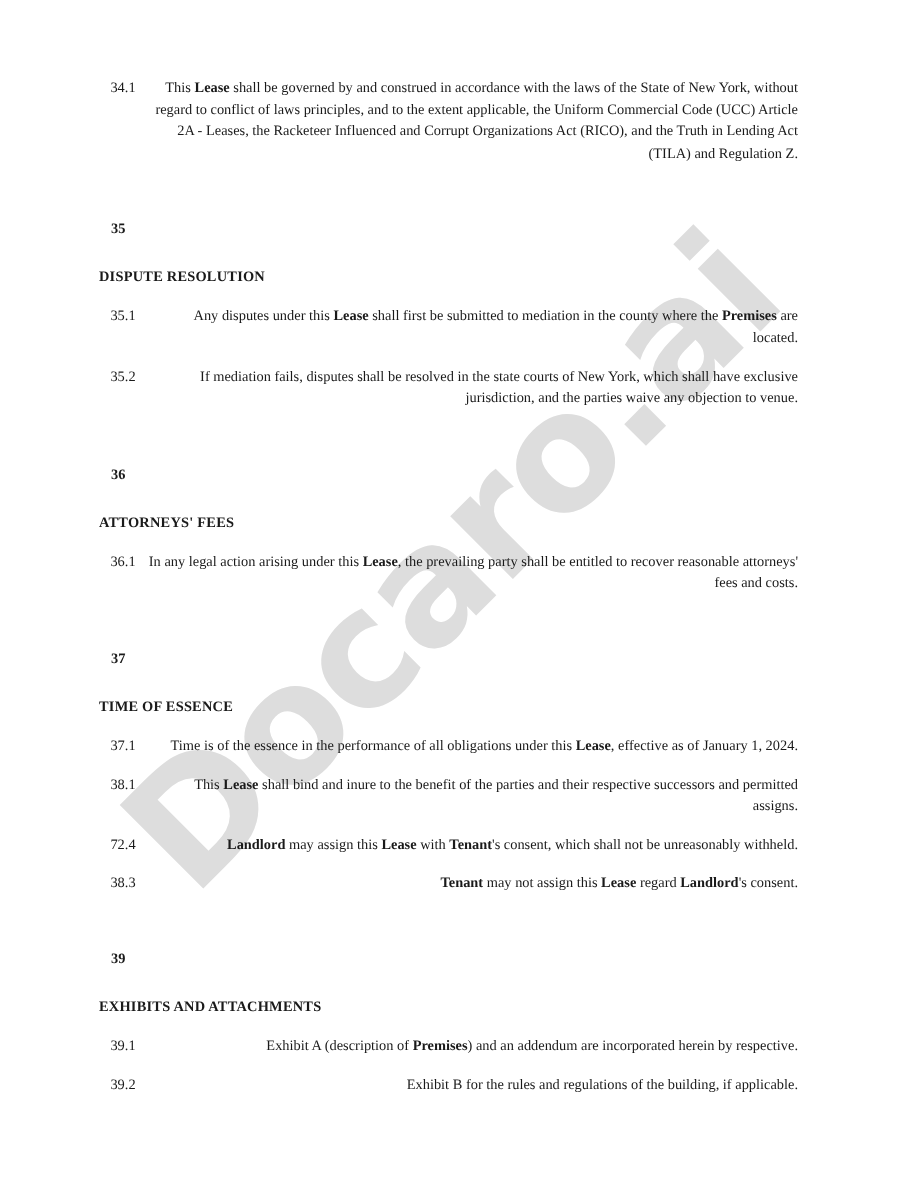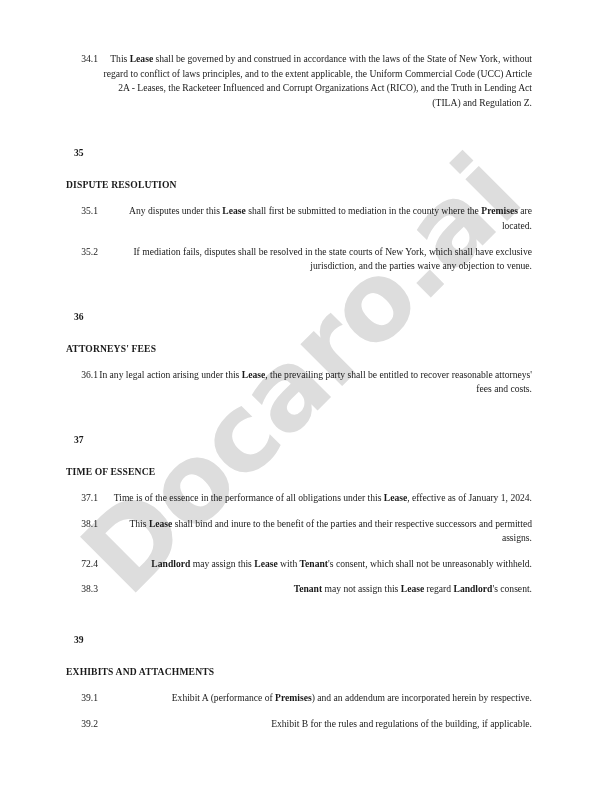--- a/index.html
+++ b/index.html
@@ -47,21 +47,21 @@
   .clause {
     display: flex;
     align-items: flex-start;
     margin-bottom: 11px;
   }
   .clause-num {
     flex: 0 0 32px;
     width: 32px;
     font-size: 9.6px;
     line-height: 14.6px;
-    text-align: right;
+    text-align: center;
     white-space: nowrap;
   }
   .clause-body {
     flex: 1 1 auto;
     font-size: 9.6px;
     line-height: 14.6px;
     text-align: right;
   }
 
   .section-head {
@@ -143,21 +143,21 @@
       <div class="clause">
         <div class="clause-num">38.3</div>
         <div class="clause-body"><b>Tenant</b><span> may not assign this </span><b>Lease</b><span> regard </span><b>Landlord</b><span>'s consent.</span></div>
       </div>
       <div class="section-head">
         <div class="sec-num">39</div>
         <div class="sec-title">EXHIBITS AND ATTACHMENTS</div>
       </div>
       <div class="clause">
         <div class="clause-num">39.1</div>
-        <div class="clause-body"><span>Exhibit A (performance of </span><b>Premises</b><span>) and an addendum are incorporated herein by respective.</span></div>
+        <div class="clause-body"><span>Exhibit A (description of </span><b>Premises</b><span>) and an addendum are incorporated herein by respective.</span></div>
       </div>
       <div class="clause">
         <div class="clause-num">39.2</div>
         <div class="clause-body"><span>Exhibit B for the rules and regulations of the building, if applicable.</span></div>
       </div>
     </div>
 
 </div>
 
 </body></html>

